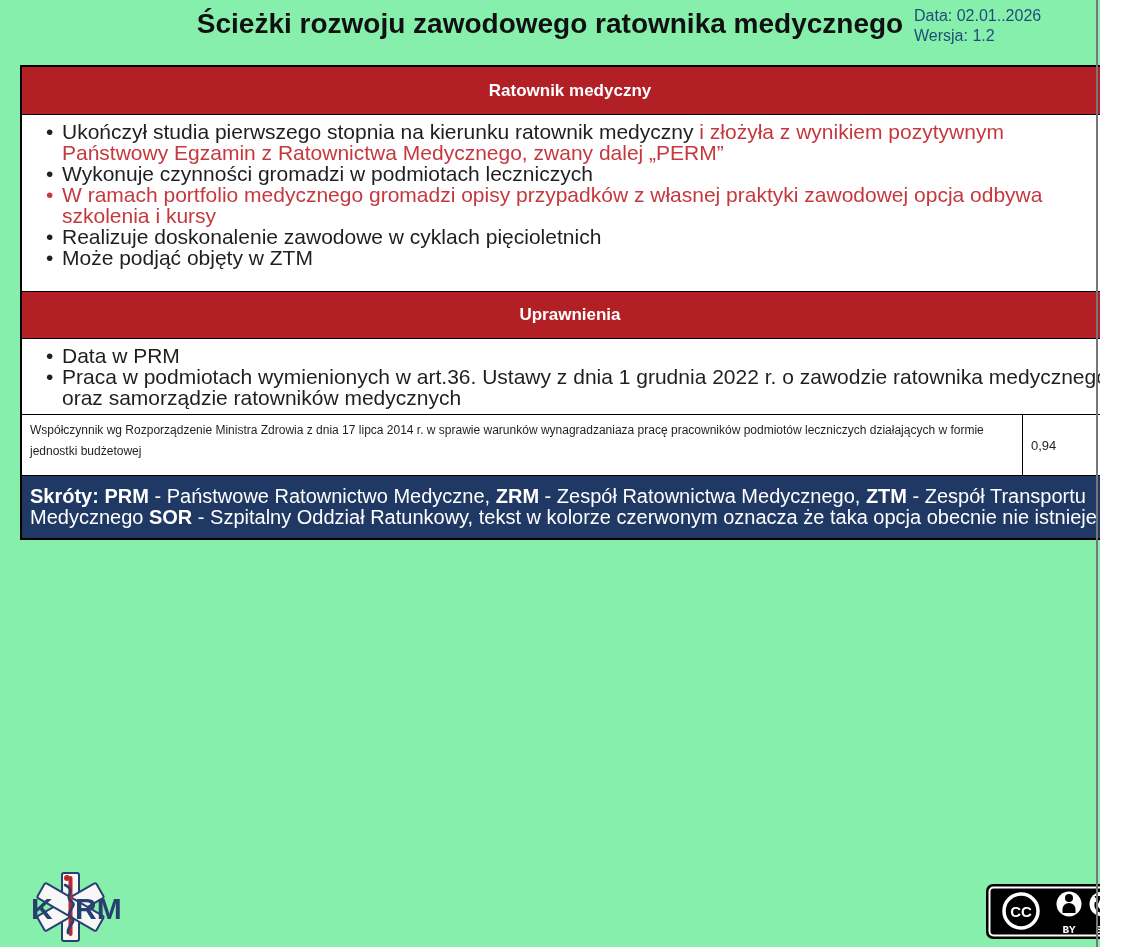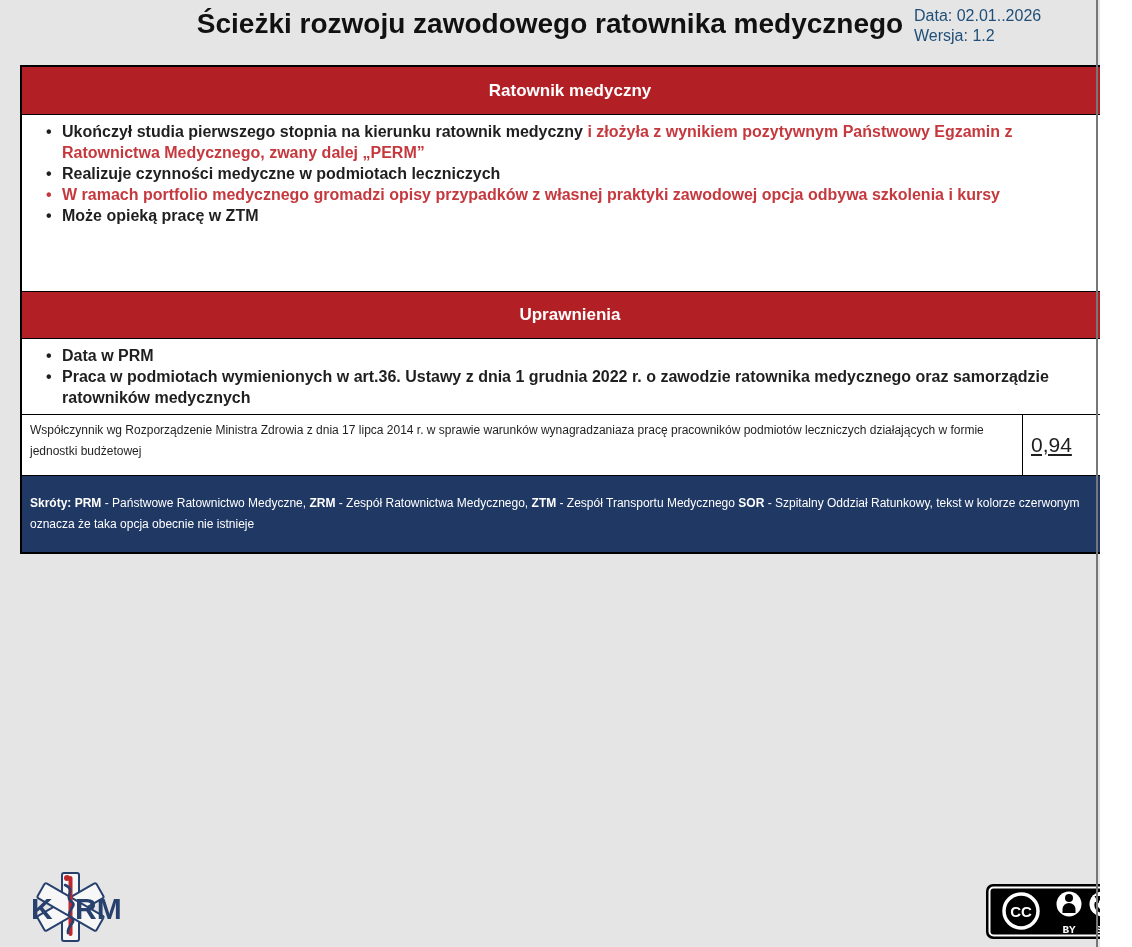--- a/index.html
+++ b/index.html
@@ -6,21 +6,21 @@
     --header-red:#B21F24;
     --red-text:#C5393E;
     --footer-navy:#1F3864;
     --meta-blue:#1F4E79;
     --text-color:#1F1F1F;
   }
   *{box-sizing:border-box;margin:0;padding:0;}
   html,body{background:#fff;}
   body{font-family:"Liberation Sans",sans-serif;}
   .page{
-    position:relative;width:1100px;height:947px;background:#e5e5e5;overflow:hidden;
+    position:relative;width:1100px;height:947px;background:#86efac;overflow:hidden;
     color:var(--text-color);
   }
   .page-edge-right{
     position:absolute;top:0;right:2px;width:2px;height:947px;background:#777;
   }
   
   .doc-title{
     position:absolute;left:0;right:0;top:8px;text-align:center;
     font-size:28px;font-weight:bold;color:#111;letter-spacing:0;
   }
@@ -35,40 +35,40 @@
   }
   .band{
     background:var(--header-red);color:#fff;font-weight:bold;font-size:17px;
     height:47px;display:flex;align-items:center;justify-content:center;
   }
   .band + *, .bullets + *, .t-row + *, .doc-table > * + *{border-top:1px solid #000;}
   .bullets{
     padding:6px 10px 6px 20px;list-style:none;
   }
   .bullets li{
-    position:relative;padding-left:20px;font-size:16px;line-height:21px;font-weight:bold;
+    position:relative;padding-left:20px;font-size:21px;line-height:21px;
   }
   .bullets li::before{
     content:"\2022";position:absolute;left:4px;top:0;
   }
   .sec-ratownik{min-height:177px;}
   .sec-uprawnienia{min-height:70px;}
   .red-seg{color:var(--red-text);}
   .t-row{display:flex;align-items:stretch;}
   .t-row-1{min-height:61px;}
   .t-row-2{min-height:77px;}
   .t-row .cell-text{
     flex:1;padding:5px 8px;font-size:12px;line-height:21px;border-right:1px solid #000;
   }
   .t-row .cell-value{
-    width:95px;display:flex;align-items:center;padding:4px 8px;font-size:21px;text-decoration:underline;
+    width:95px;display:flex;align-items:center;padding:4px 8px;font-size:13px;
   }
   .footer-band{
     background:var(--footer-navy);color:#fff;min-height:56px;
-    padding:17px 8px;font-size:12px;line-height:21px;
+    padding:10px 8px;font-size:20px;line-height:21px;
   }
   
   .ksrm-logo{position:absolute;left:18px;top:869px;width:104px;height:76px;}
   .cc-badge{position:absolute;left:985px;top:883px;width:137px;height:57px;cursor:pointer;}
 </style>
 </head>
 <body>
 
 <div class="page">
 
@@ -77,23 +77,24 @@
     <div>Data: 02.01..2026</div>
     <div>Wersja: 1.2</div>
   </div>
 
   <div class="doc-table">
 
     <div class="band">Ratownik medyczny</div>
 
     <ul class="bullets sec-ratownik">
         <li><span>Ukończył studia pierwszego stopnia na kierunku ratownik medyczny </span><span class="red-seg">i złożyła z wynikiem pozytywnym Państwowy Egzamin z Ratownictwa Medycznego, zwany dalej „PERM”</span></li>
-        <li><span>Realizuje czynności medyczne w podmiotach leczniczych</span></li>
+        <li><span>Wykonuje czynności gromadzi w podmiotach leczniczych</span></li>
         <li class="red-seg"><span class="red-seg">W ramach portfolio medycznego gromadzi opisy przypadków z własnej praktyki zawodowej </span><span>opcja odbywa szkolenia i kursy</span></li>
-        <li><span>Może opieką pracę w ZTM</span></li>
+        <li><span>Realizuje doskonalenie zawodowe w cyklach pięcioletnich</span></li>
+        <li><span>Może podjąć objęty w ZTM</span></li>
       </ul>
 
     <div class="band">Uprawnienia</div>
 
     <ul class="bullets sec-uprawnienia">
         <li><span>Data w PRM</span></li>
         <li><span>Praca w podmiotach wymienionych w art.36.  Ustawy z dnia 1 grudnia 2022 r. o zawodzie ratownika medycznego oraz samorządzie ratowników medycznych</span></li>
       </ul>
 
     <div class="t-row t-row-1">

